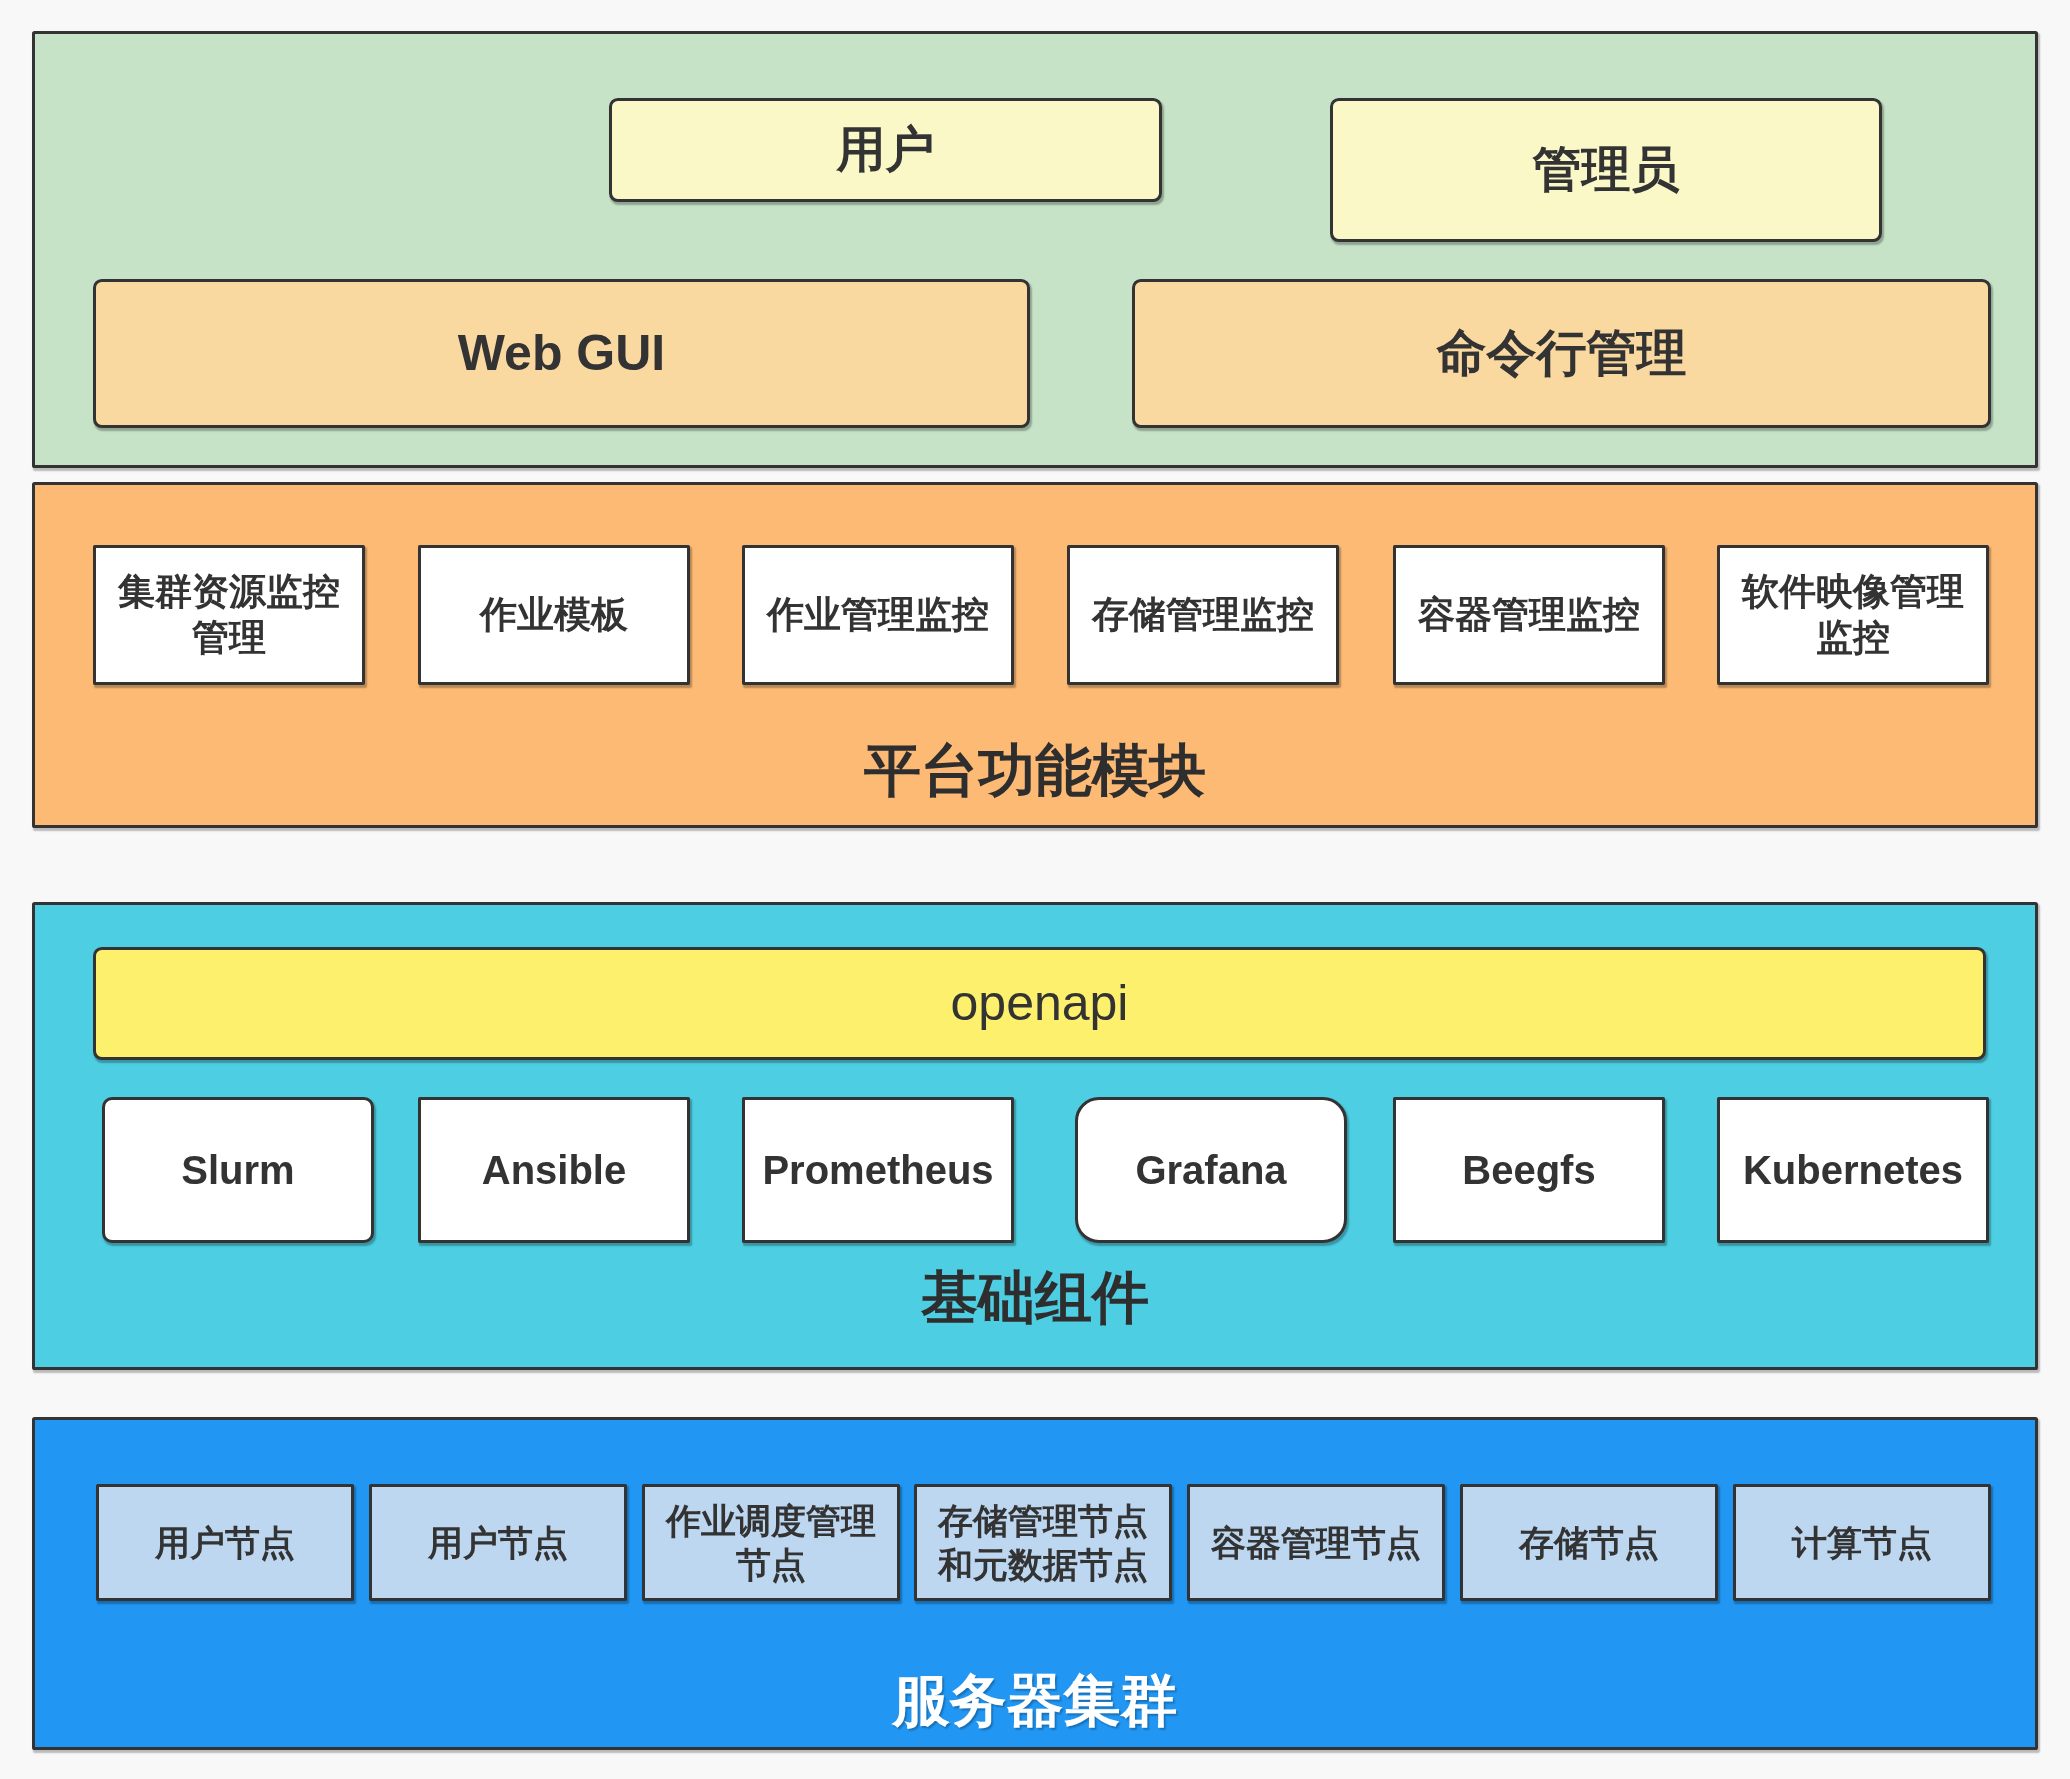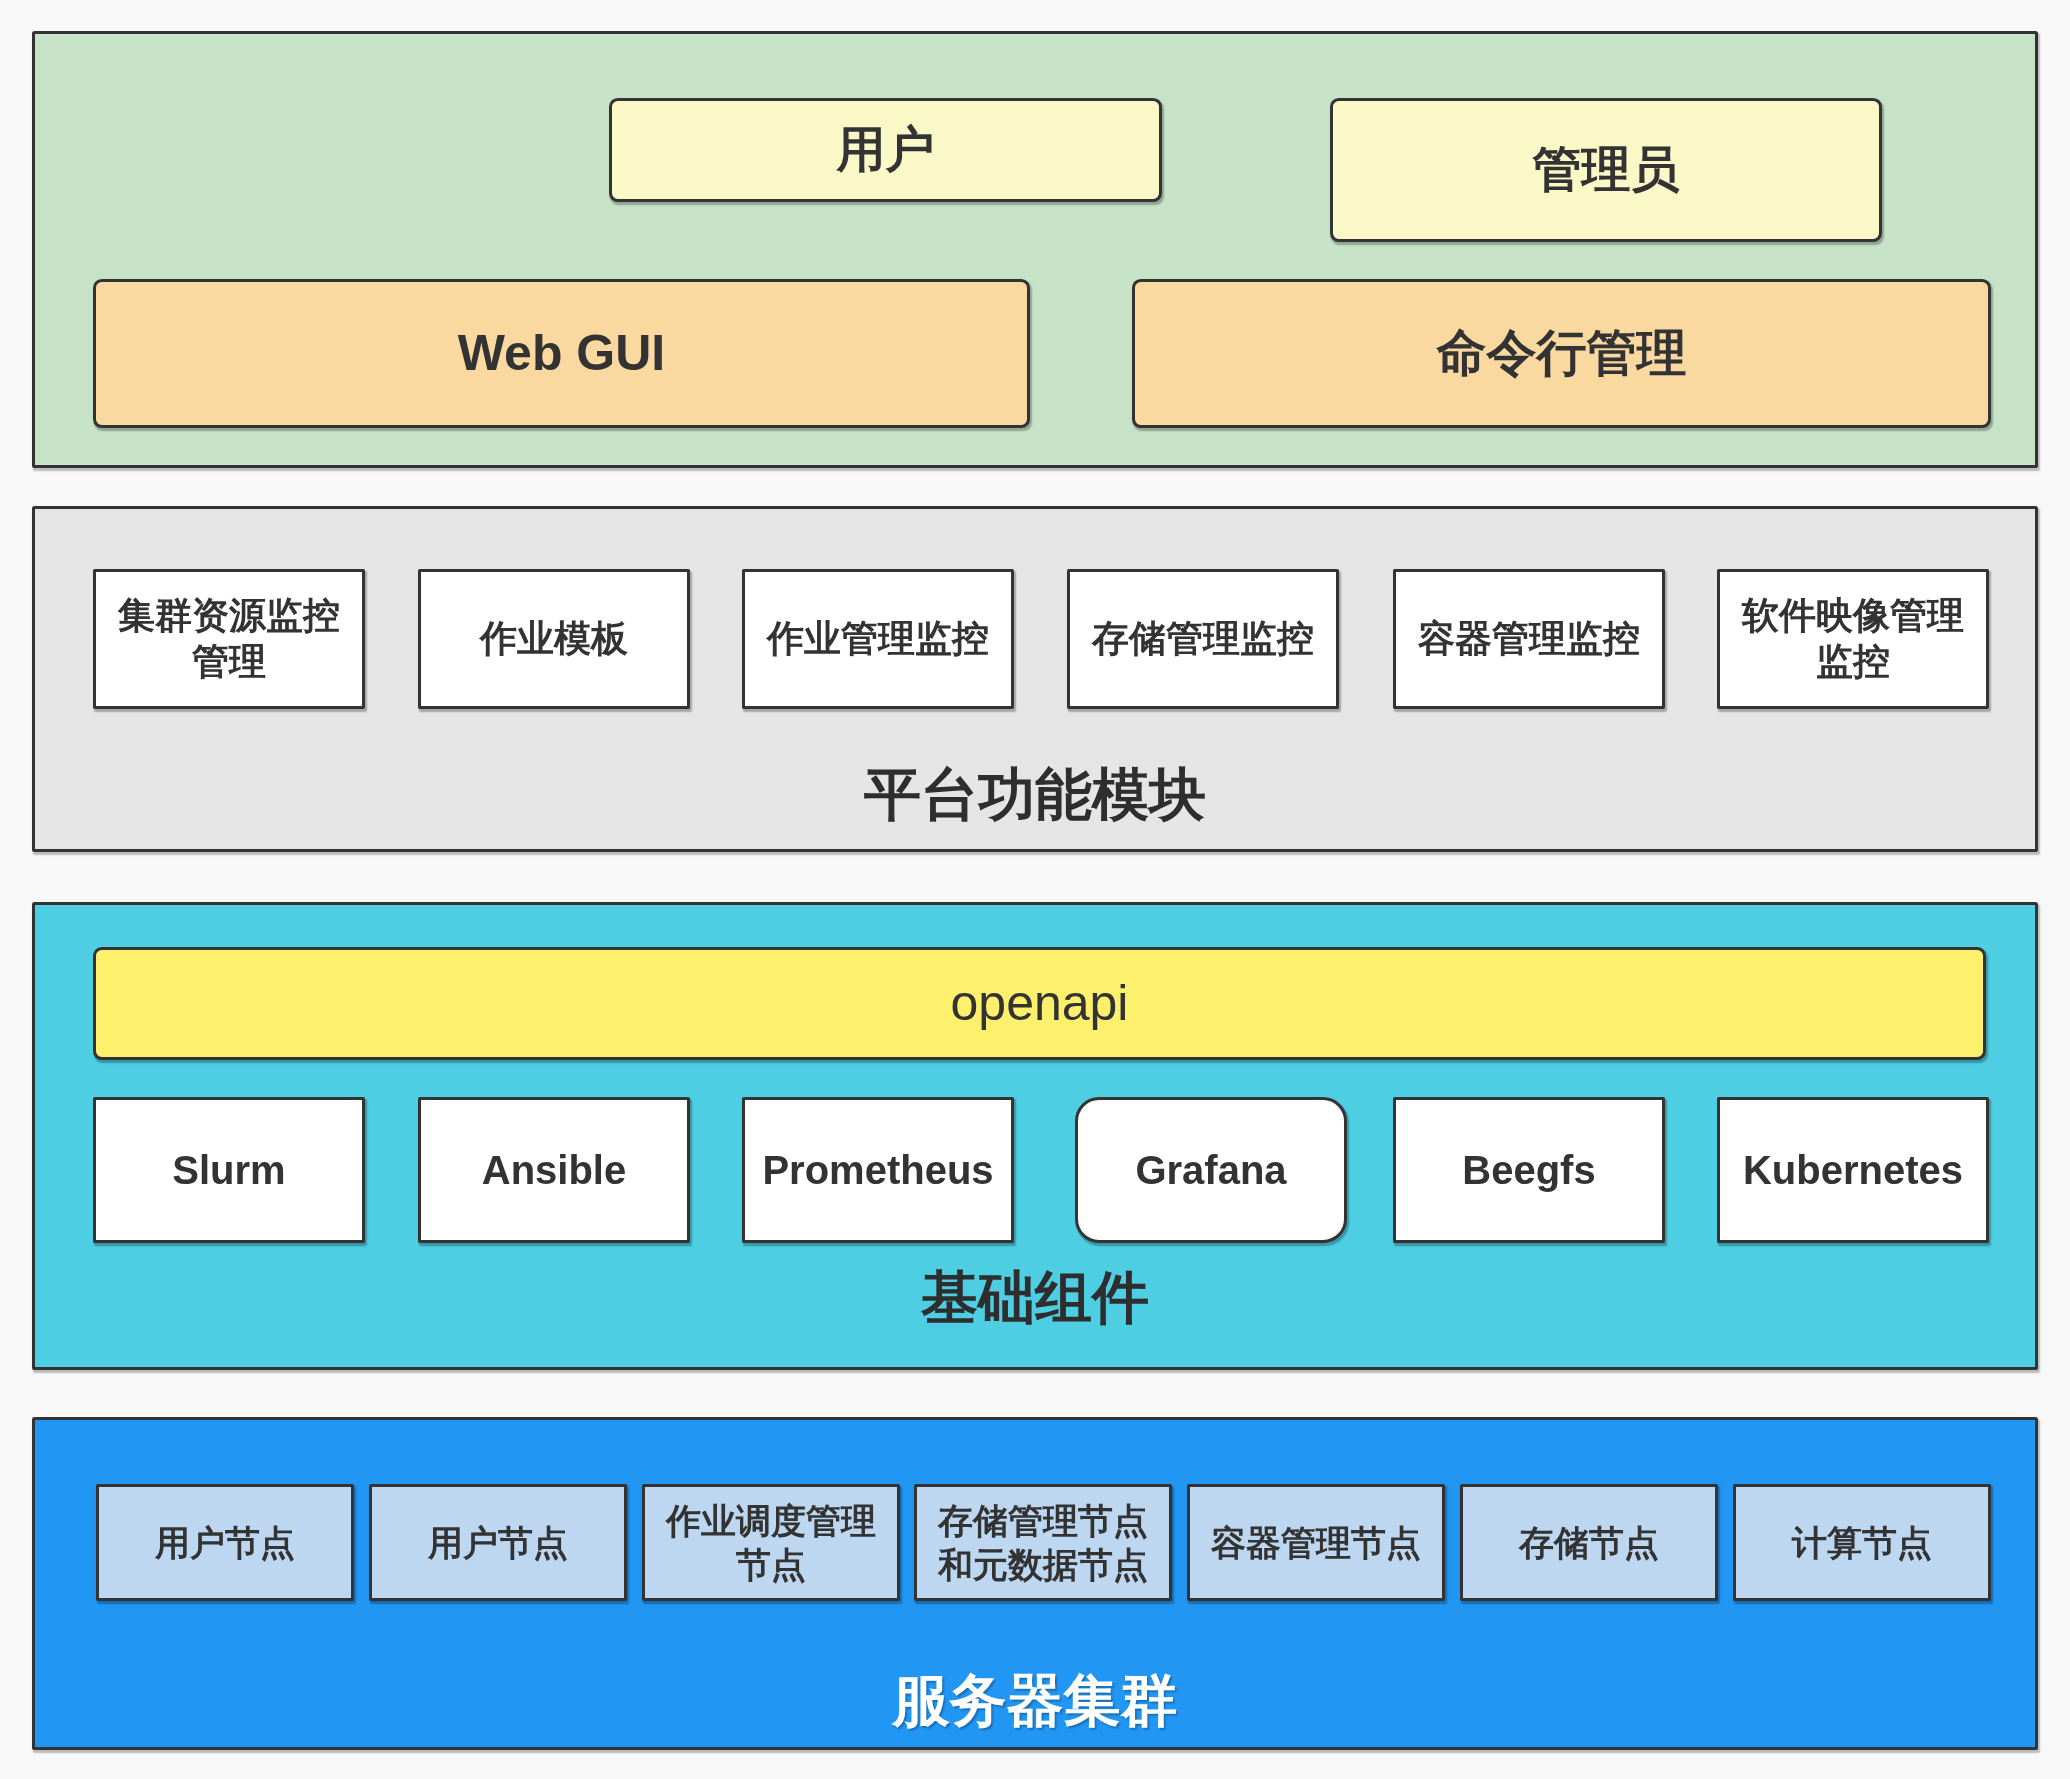--- a/index.html
+++ b/index.html
@@ -12,21 +12,21 @@
     overflow:hidden;
   }
   .layer{
     position:absolute;
     border:3.5px solid #333333;
     border-radius:2.6px;
     box-sizing:border-box;
     box-shadow:1.7px 2.6px 1.7px rgba(0,0,0,0.25);
   }
   .layer-interaction{left:32px;top:31px;width:2006px;height:437px;background:#c6e3c8;}
-  .layer-platform{left:32px;top:506px;width:2006px;height:346px;background:#e5e5e5;}
+  .layer-platform{left:32px;top:482px;width:2006px;height:346px;background:#fdba74;}
   .layer-components{left:32px;top:902px;width:2006px;height:468px;background:#4dcee2;}
   .layer-cluster{left:32px;top:1417px;width:2006px;height:333px;background:#2196f3;}
 
   .box{
     position:absolute;
     border:3.5px solid #333333;
     box-sizing:border-box;
     display:flex;align-items:center;justify-content:center;
     text-align:center;
     white-space:pre-line;
@@ -60,21 +60,21 @@
   .box-cli{left:1097px;top:245px;width:859px;height:149px;}
 
   
   .m0{left:58px;}  .m1{left:383px;} .m2{left:707px;}
   .m3{left:1032px;}.m4{left:1358px;}.m5{left:1682px;}
   .module-box{top:60px;width:272px;height:140px;}
 
   
   .api-bar{left:58px;top:42px;width:1893px;height:113px;}
   .comp-box{top:192px;width:272px;height:146px;}
-  .c0{left:58px;}  .c1{left:383px;} .c2{left:707px;}
+  .c0{left:67px;border-radius:10px;}  .c1{left:383px;} .c2{left:707px;}
   .c3{left:1040px;border-radius:24px;}.c4{left:1358px;}.c5{left:1682px;}
 
   
   .node-box{top:64px;width:258px;height:117px;line-height:1.25;}
   .n0{left:61px;}  .n1{left:334px;} .n2{left:607px;}
   .n3{left:879px;}.n4{left:1152px;}.n5{left:1425px;}.n6{left:1698px;}
 </style>
 </head>
 <body>
 

